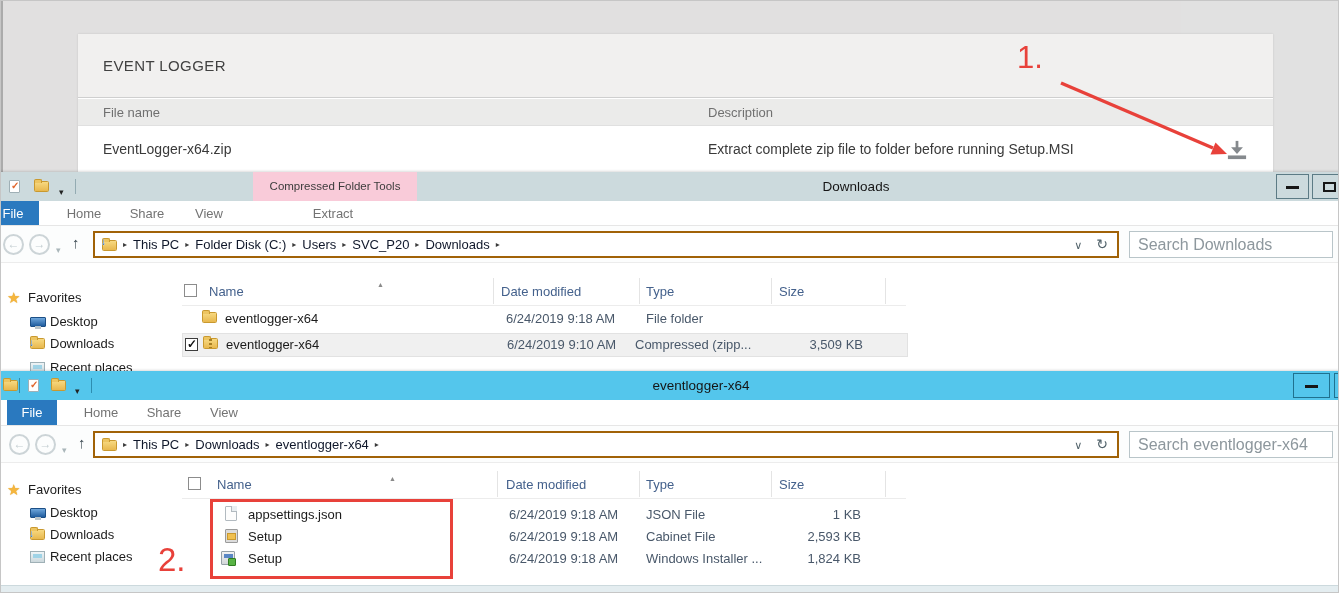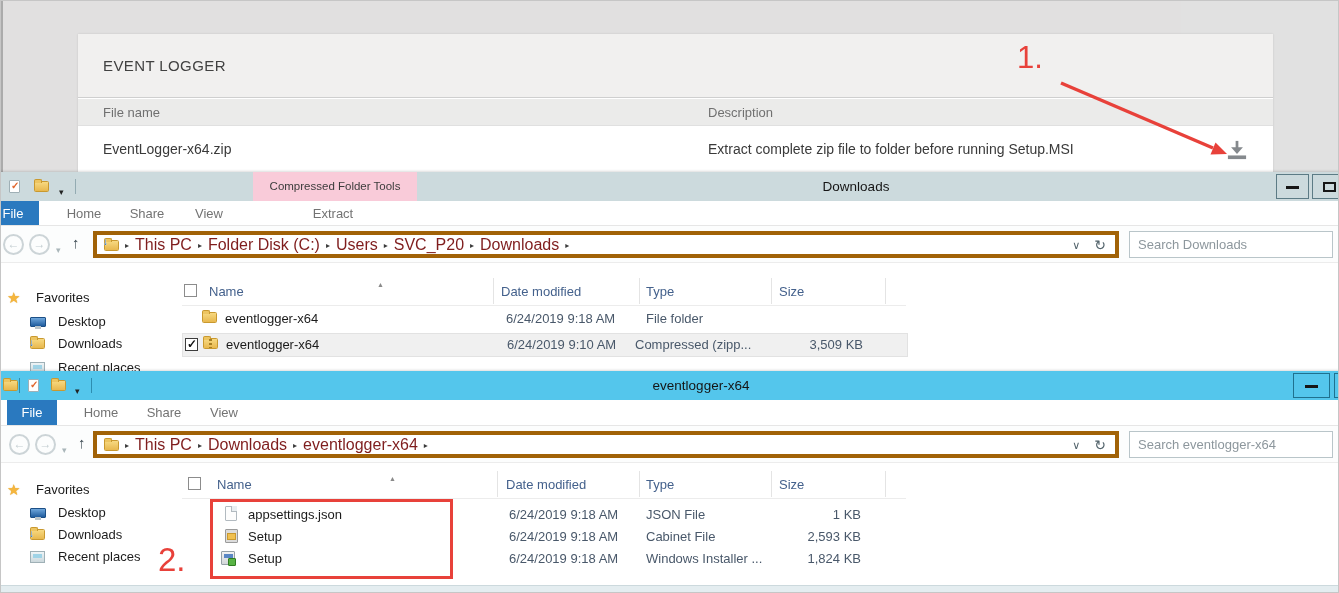--- a/index.html
+++ b/index.html
@@ -44,41 +44,41 @@
   .addr{position:absolute;left:0;right:0;height:37px;background:#fcfdfd;border-bottom:1px solid #ececec;}
   .win1 .addr{top:54px;}
   .win2 .addr{top:55px;}
   .navcirc{position:absolute;top:8px;width:21px;height:21px;border:2px solid #ccd4d7;border-radius:50%;color:#c3cdd1;font-size:12px;line-height:16px;text-align:center;font-weight:bold;}
   .navcirc.back::after{content:"←";}
   .navcirc.fwd::after{content:"→";}
   .navcaret{position:absolute;top:13px;}
   .navcaret::after{content:"▾";font-size:9px;color:#aab6ba;}
   .uparrow{position:absolute;top:8px;font-size:15px;color:#3f4d55;font-weight:bold;cursor:pointer;}
   .uparrow::after{content:"↑";}
-  .addrbox{position:absolute;top:5px;height:27px;background:#fff;border:4px solid #a16207;display:flex;align-items:center;padding-left:6px;font-size:16px;color:#7f1d1d;line-height:25px;}
+  .addrbox{position:absolute;top:5px;height:27px;background:#fff;border:2px solid #a16207;display:flex;align-items:center;padding-left:6px;font-size:13px;color:#0f172a;line-height:25px;}
   .bc{margin:0 3px;white-space:nowrap;cursor:pointer;}
   .bcsep{margin:0 3px;}
   .bcsep::after{content:"▸";font-size:8px;color:#3a3a3a;position:relative;top:-1px;}
   .bcicon{position:relative;width:17px;height:13px;margin-right:2px;flex:none;}
   .spacer{flex:1;}
   .boxcaret{margin-right:14px;cursor:pointer;}
   .boxcaret::after{content:"∨";font-size:11px;color:#51626a;}
   .refreshbtn{margin-right:9px;cursor:pointer;}
   .refreshbtn::after{content:"↻";font-size:14px;color:#51626a;}
   .searchbox{position:absolute;top:5px;height:27px;border:1px solid #b9c5c9;background:#fff;}
-  .searchbox input{width:100%;height:100%;border:none;outline:none;padding:0 8px;font-size:13px;color:#444;background:transparent;font-family:"Liberation Sans",sans-serif;}
+  .searchbox input{width:100%;height:100%;border:none;outline:none;padding:0 8px;font-size:16px;color:#444;background:transparent;font-family:"Liberation Sans",sans-serif;}
   .searchbox input::placeholder{color:#8d979d;opacity:1;}
 
   .wbody{position:absolute;left:0;right:0;background:#fff;overflow:hidden;}
   .win1 .wbody{top:91px;height:108px;}
   .win2 .wbody{top:92px;height:122px;}
 
   .side-item{position:absolute;height:18px;line-height:18px;font-size:13px;color:#1c1c1c;white-space:nowrap;cursor:pointer;}
   .side-item .icw{position:absolute;left:0;top:1px;width:18px;height:16px;}
-  .side-item .lbl{margin-left:29px;}
+  .side-item .lbl{margin-left:21px;}
 
   .colhdr{position:absolute;font-size:13px;color:#44618c;line-height:18px;white-space:nowrap;cursor:pointer;}
   .sortcaret{position:absolute;}
   .sortcaret::after{content:"▲";font-size:7px;color:#8a8a8a;}
   .vdiv{position:absolute;width:1px;background:#e4e4e4;}
   .hline{position:absolute;height:1px;background:#ececec;}
 
   .cb{position:absolute;width:13px;height:13px;border:1px solid #8c8c8c;background:#fff;cursor:pointer;}
   .cb.checked{border-color:#3c3c3c;}
   .cb.checked::after{content:"✓";position:absolute;left:1px;top:-2px;font-size:12px;font-weight:bold;color:#111;}

